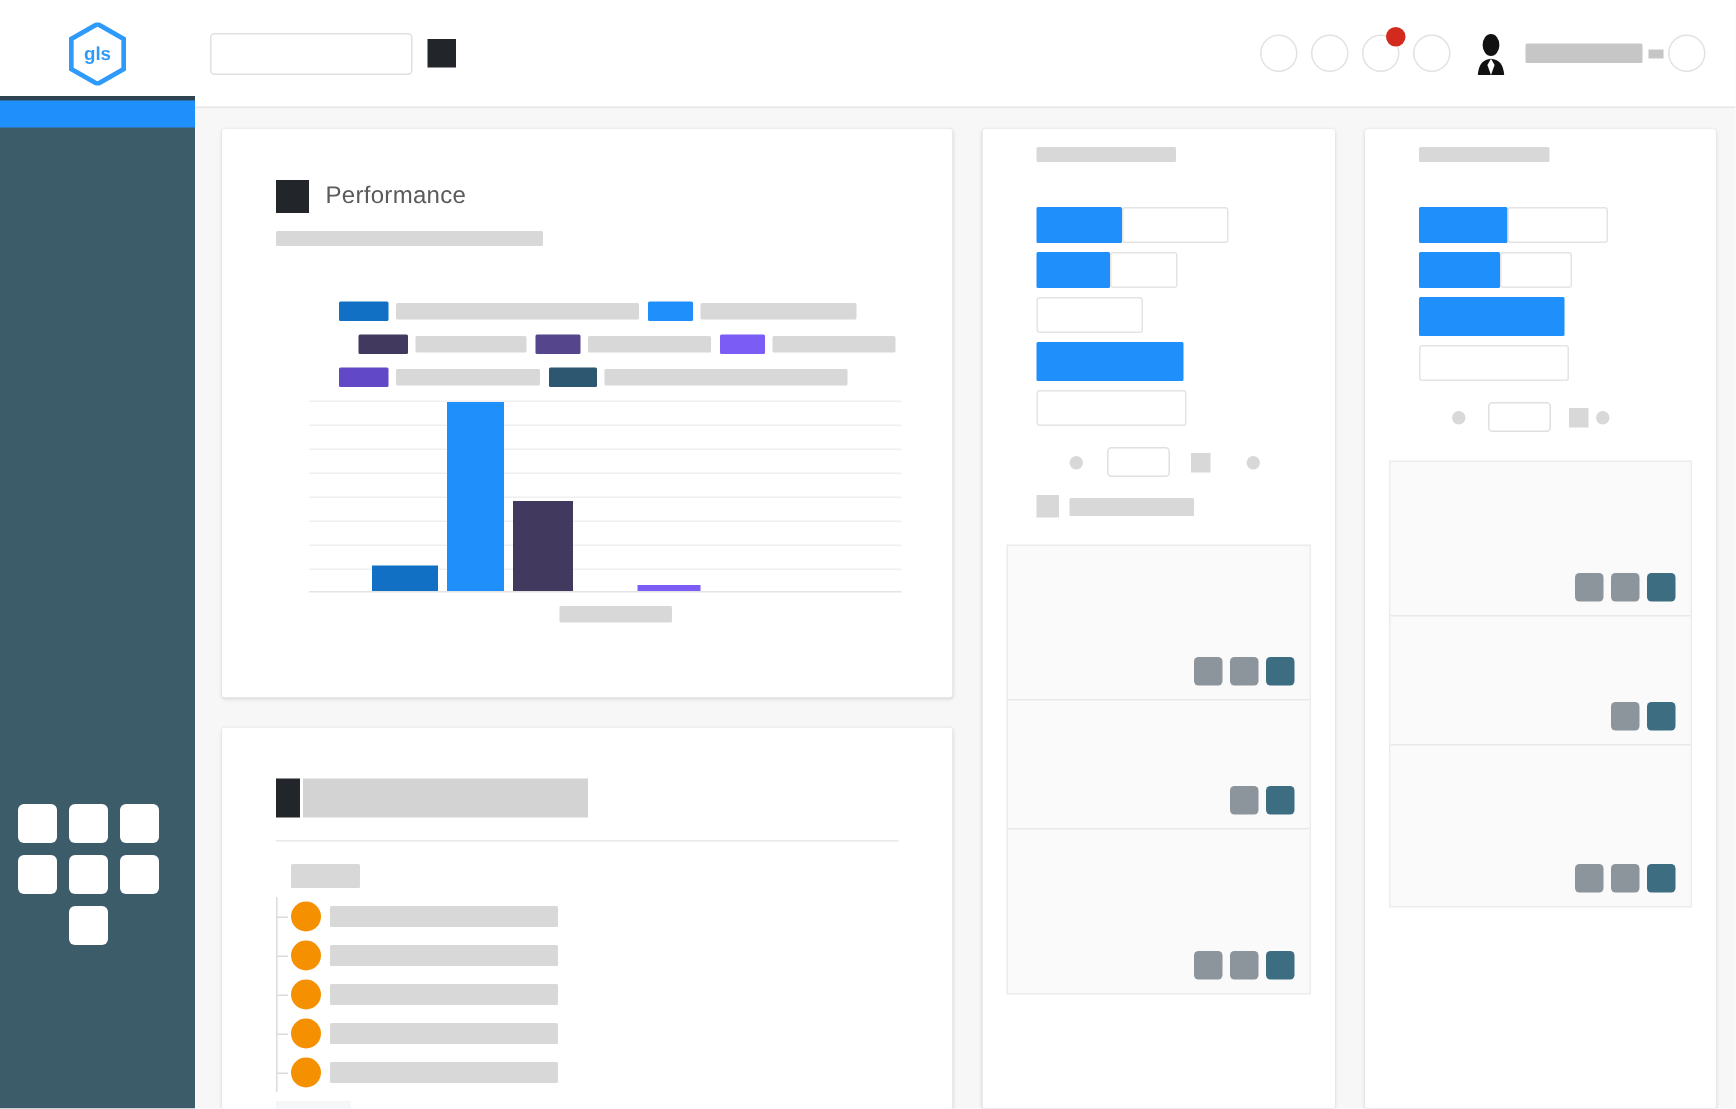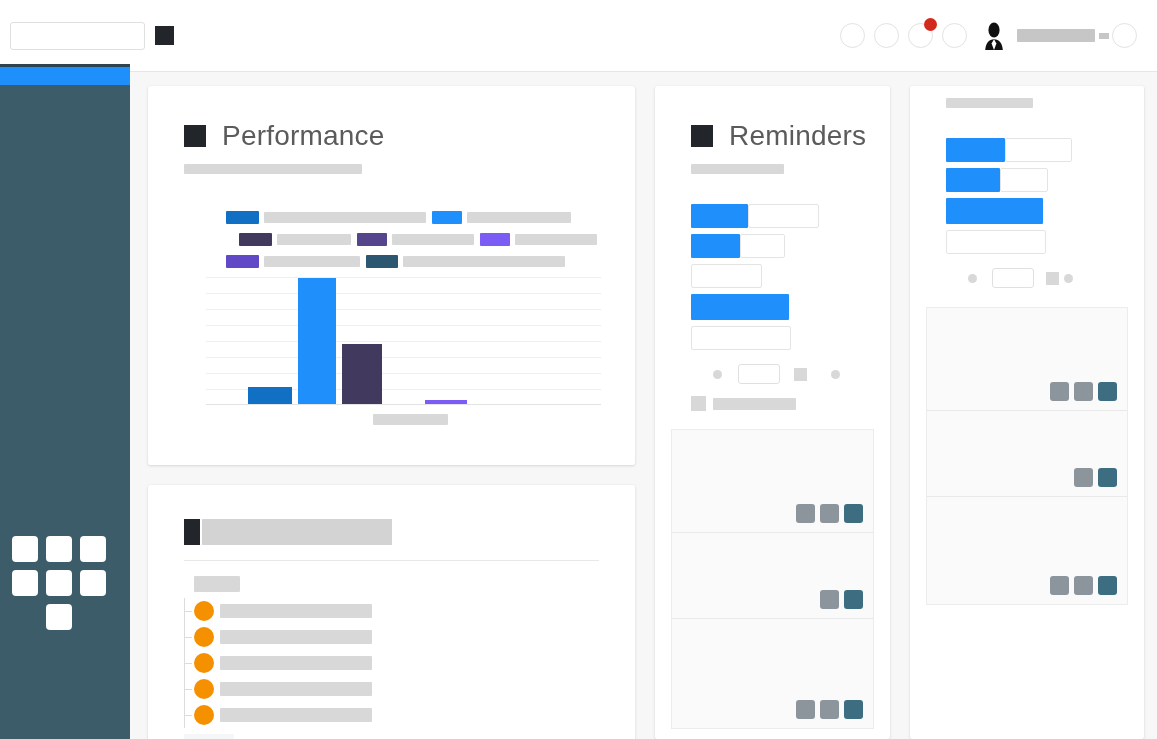--- a/index.html
+++ b/index.html
@@ -81,21 +81,21 @@
 
   .card {
     background: #ffffff; border-radius: 2px;
     box-shadow: 0 1px 3px rgba(0,0,0,0.13), 0 0 1px rgba(0,0,0,0.08);
   }
 
   
   .card-head { display: flex; align-items: center; padding-top: 34px; padding-left: 36px; }
   .head-sq { width: 22px; height: 22px; background: #22262b; }
   .head-title {
-    font-size: 28px; color: #5b5b5b; margin-left: 16px; font-weight: 400;
+    font-size: 16px; color: #5b5b5b; margin-left: 11px; font-weight: 400;
     letter-spacing: .2px; font-family: "Liberation Sans", sans-serif;
   }
   .head-sub {
     height: 10px; background: #d8d8d8; margin: 12px 0 0 36px; border-radius: 1px;
   }
 
   
   .perf-card { height: 379px; position: relative; }
   .legend { margin: 37px 0 0 78px; width: 390px; }
   .legend-row { display: flex; align-items: center; margin-bottom: 9px; }
@@ -149,20 +149,29 @@
   .act.gray { background: #8c949c; }
   .act.teal { background: #3d6d80; }
 </style>
 </head>
 <body>
 
 <div class="app">
 
   <div class="topbar">
 
+    <div class="logo-wrap">
+      <div class="logo-hex">
+        <svg width="38" height="42" viewBox="0 0 38 42">
+          <polygon points="19,1 36.5,11 36.5,31 19,41 1.5,31 1.5,11" fill="none" stroke="#2e9bfb" stroke-width="3.2"></polygon>
+          <polygon points="19,8.5 30,15 30,27.5 19,34 8,27.5 8,15" fill="#ffffff"></polygon>
+          <text x="19" y="25" text-anchor="middle" fill="#2e9bfb" font-family="Liberation Sans, sans-serif" font-size="12.5" font-weight="bold">gls</text>
+        </svg>
+      </div>
+    </div>
 
     <div class="search-wrap">
       <input class="search-input" type="text" value="" placeholder="" style="">
       <button class="search-btn"></button>
     </div>
 
     <div class="top-right">
       <div class="circ-icon"></div>
       <div class="circ-icon"></div>
       <div class="circ-icon">
@@ -296,24 +305,20 @@
             <span class="tl-dot"></span>
             <span class="tl-bar" style="width:152px"></span>
           </div>
         </div>
         <div class="tl-foot"></div>
       </div>
     </div>
 
     <div class="col-mid">
       <div class="card panel-card" style="height:653px">
-        <div class="card-head" style="padding-left:36px">
-          <span class="head-sq"></span>
-          <span class="head-title">Reminders</span>
-        </div>
         <div class="head-sub" style="width:93px"></div>
 
         <div class="filters">
           <div class="f-row">
             <span class="f-fill" style="width:57px"></span>
             <span class="f-empty" style="width:71px"></span>
           </div>
           <div class="f-row">
             <span class="f-fill" style="width:49px"></span>
             <span class="f-empty" style="width:45px"></span>

